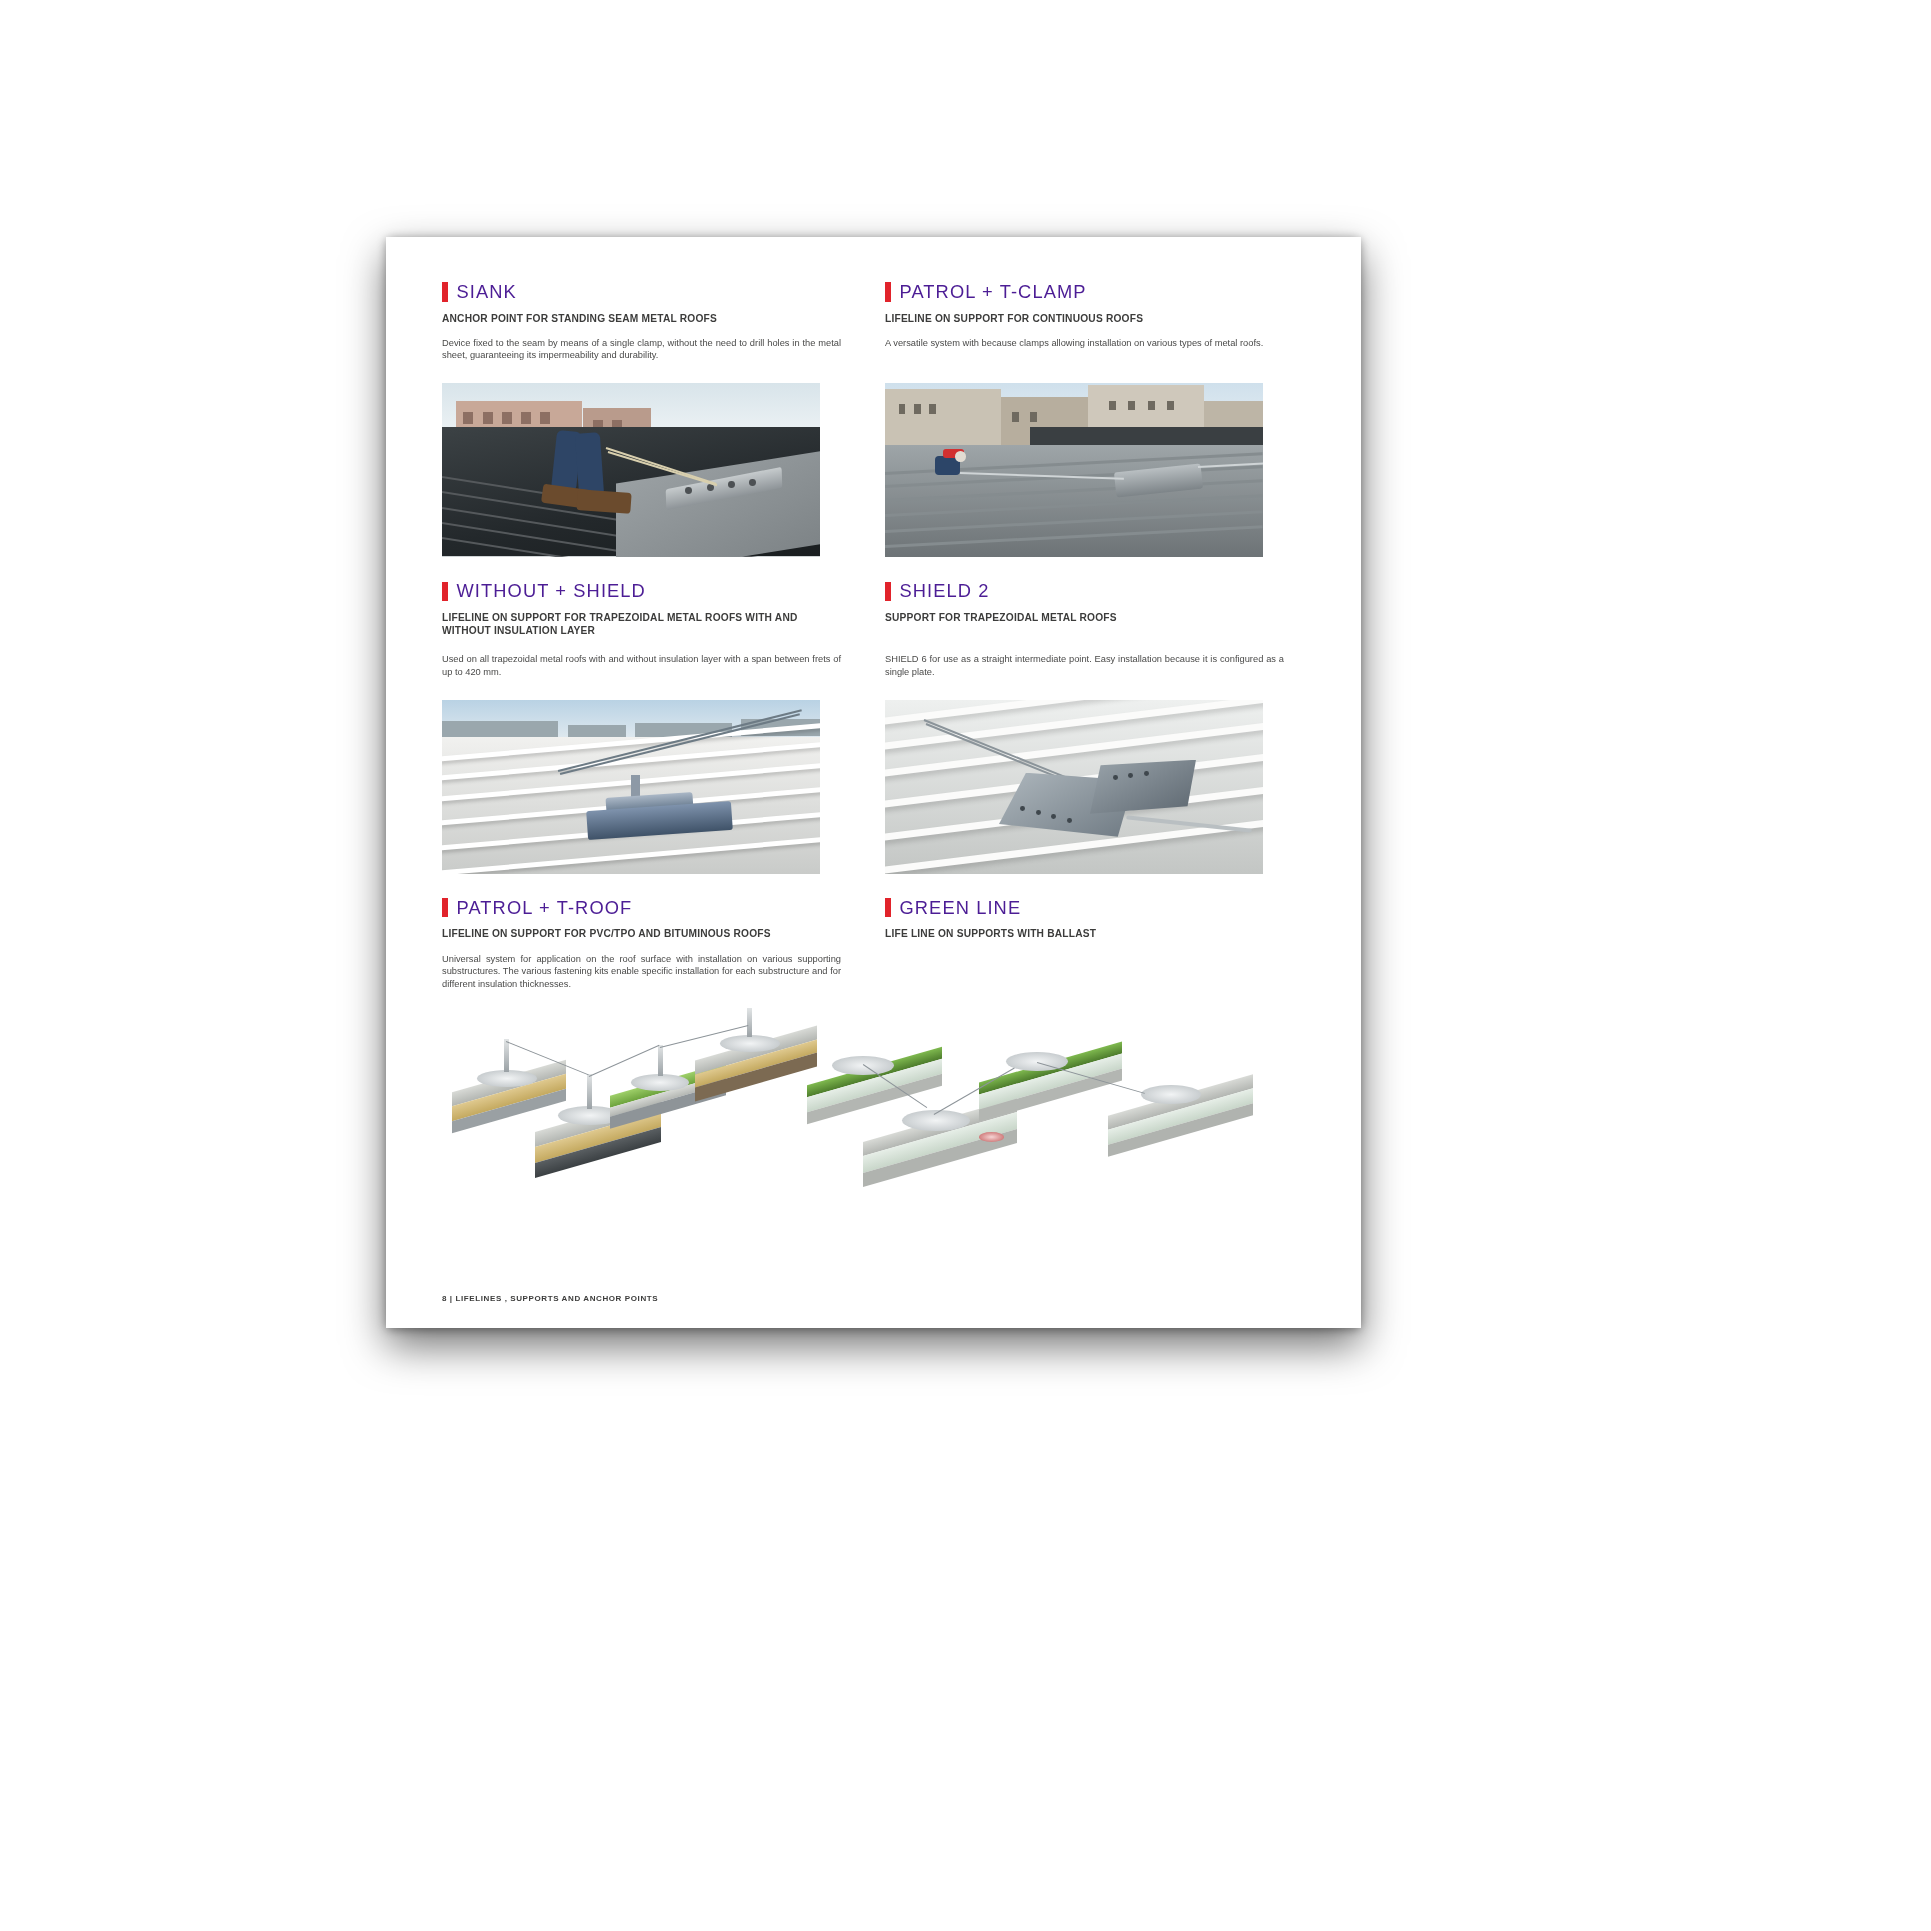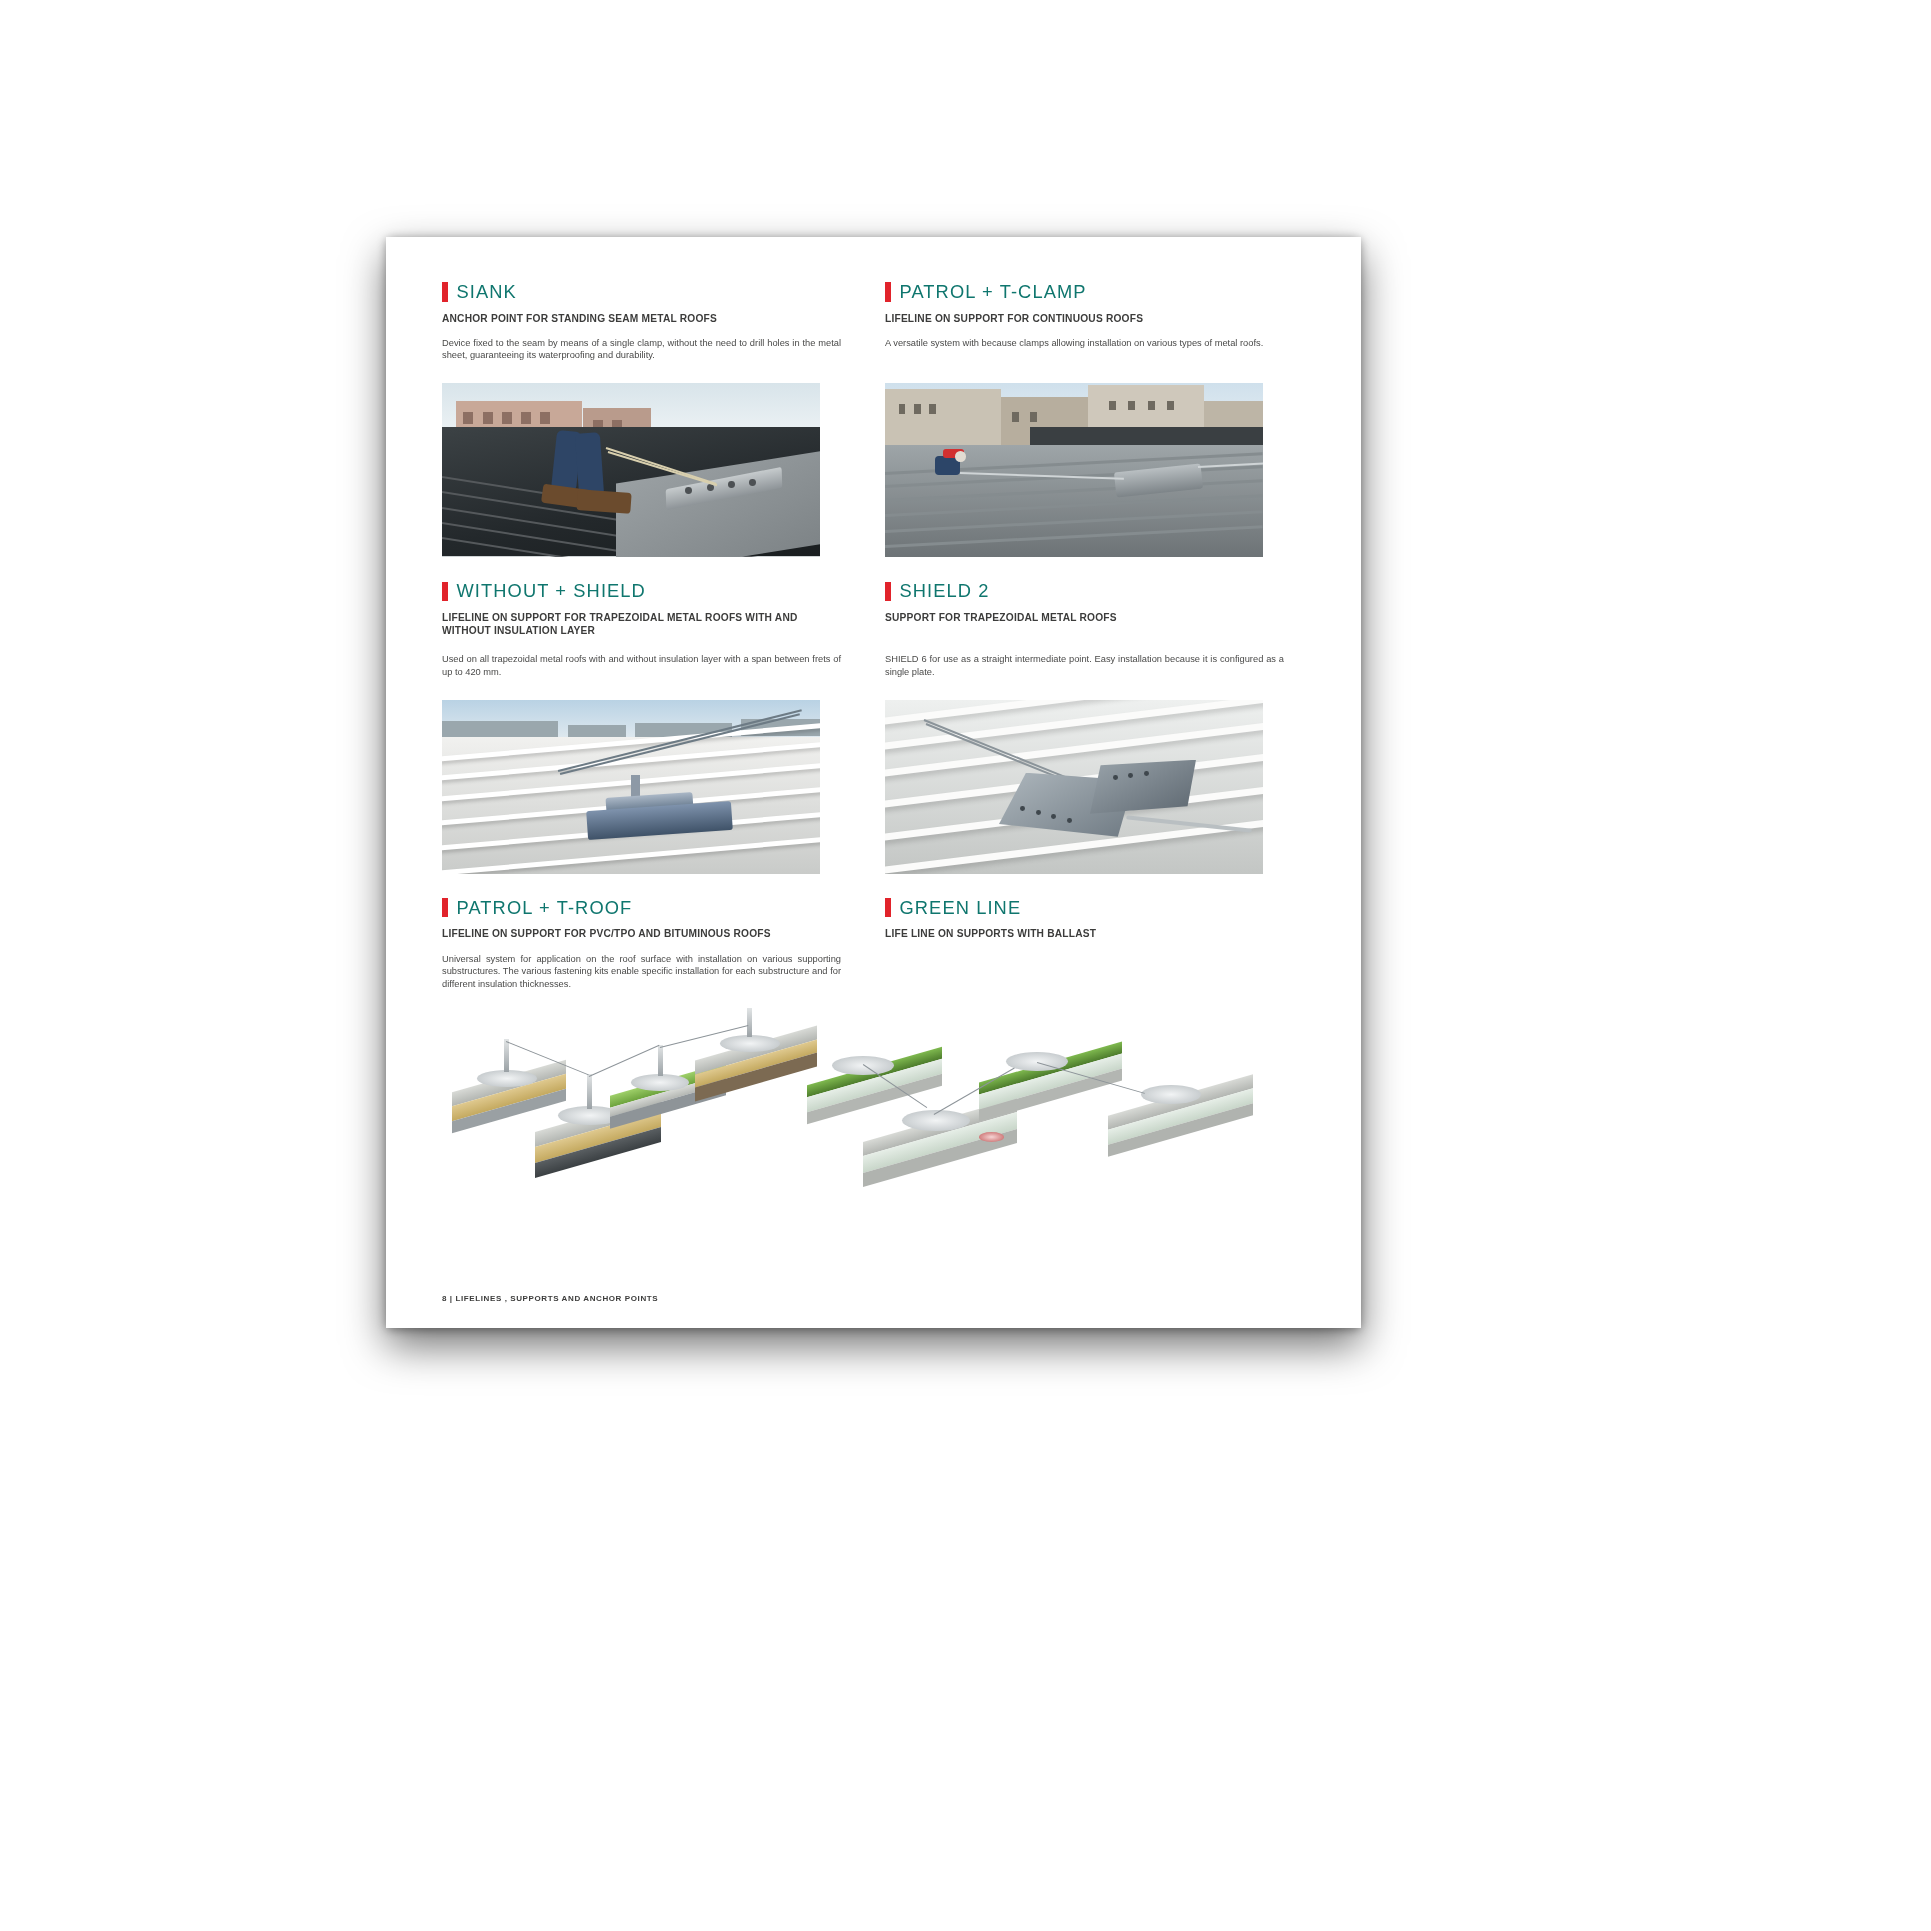--- a/index.html
+++ b/index.html
@@ -61,21 +61,21 @@
   .bar {
     width: 5.8px;
     height: 19.3px;
     background: #e1232b;
     display: inline-block;
     flex: 0 0 auto;
   }
   .prod-title .t {
     font-size: 18.3px;
     letter-spacing: 1.1px;
-    color: #0f766e;
+    color: #4c1d95;
     font-weight: 400;
     white-space: nowrap;
   }
 
   .subtitle {
     font-size: 10.2px;
     line-height: 13.5px;
     letter-spacing: 0.2px;
     color: #3c3c3b;
     font-weight: bold;
@@ -239,21 +239,21 @@
 <div id="page">
   <div class="content">
 
     <div class="row">
       <div class="col">
         <div class="prod-title">
           <span class="bar"></span>
           <span class="t">SIANK</span>
         </div>
         <div class="subtitle">ANCHOR POINT FOR STANDING SEAM METAL ROOFS</div>
-        <div class="body-text">Device fixed to the seam by means of a single clamp, without the need to drill holes in the metal sheet, guaranteeing its waterproofing and durability.</div>
+        <div class="body-text">Device fixed to the seam by means of a single clamp, without the need to drill holes in the metal sheet, guaranteeing its impermeability and durability.</div>
       </div>
 
       <div class="col">
         <div class="prod-title">
           <span class="bar"></span>
           <span class="t">PATROL + T-CLAMP</span>
         </div>
         <div class="subtitle">LIFELINE ON SUPPORT FOR CONTINUOUS ROOFS</div>
         <div class="body-text">A versatile system with because clamps allowing installation on various types of metal roofs.</div>
       </div>

